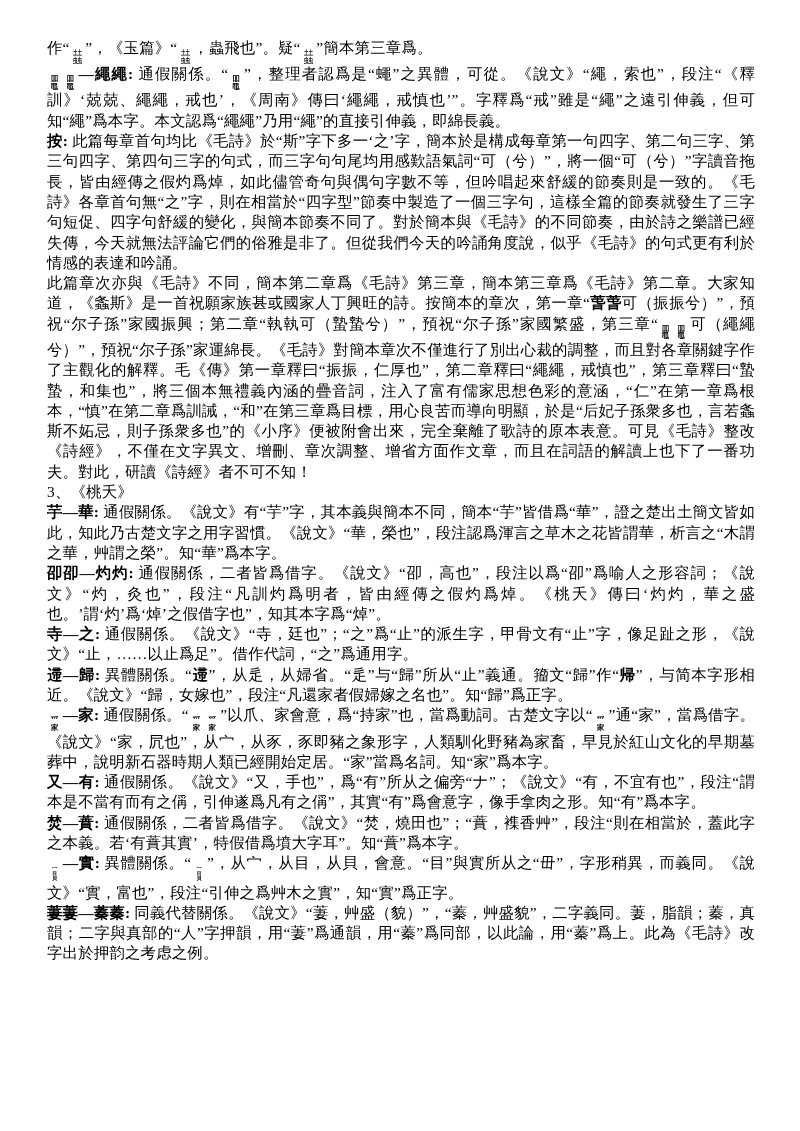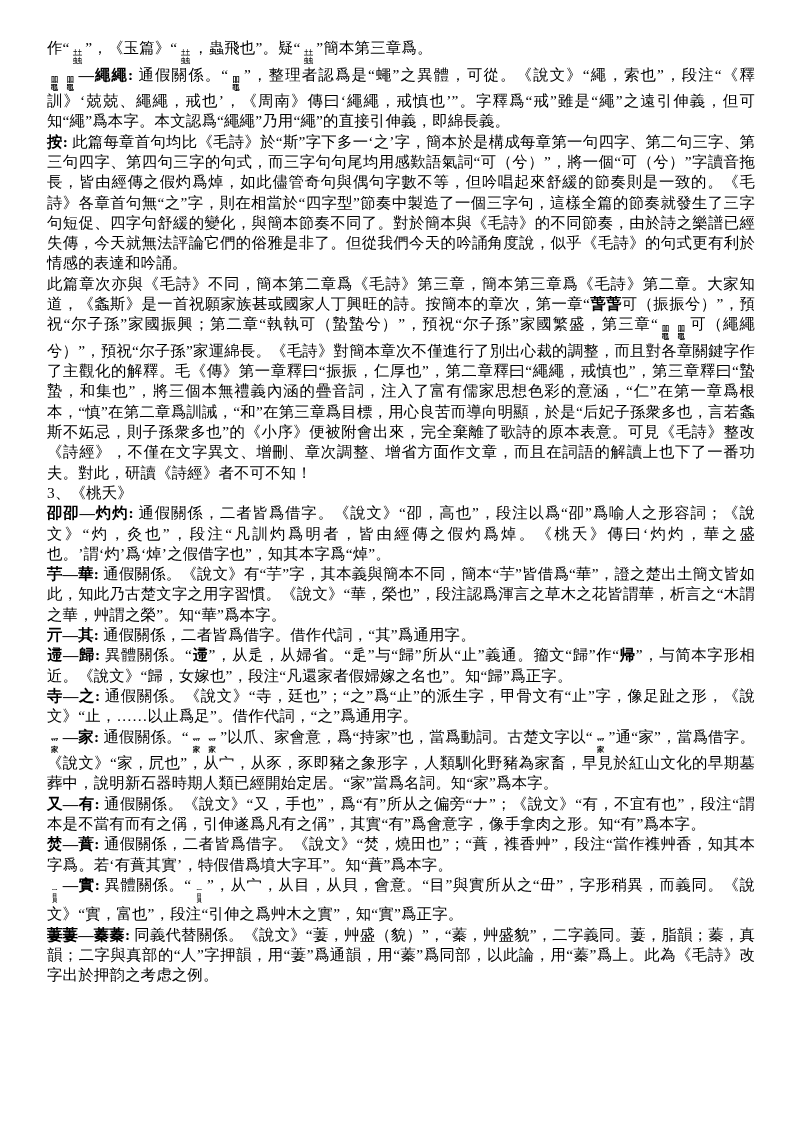--- a/index.html
+++ b/index.html
@@ -23,21 +23,21 @@
     word-break:break-all;
   }
   .b{font-weight:bold;}
   .gap{margin-top:20px;}
   .gap2{margin-top:23px;}
   
   .comp{
     display:inline-flex;
     flex-direction:column;
     align-items:center;
-    justify-content:space-between;
+    justify-content:center;
     width:1.02em;height:1em;
     vertical-align:-0.14em;
     font-weight:bold;
     overflow:hidden;
     line-height:1;
   }
   .comp .r{
     display:block;
     white-space:nowrap;
     line-height:1;
@@ -71,40 +71,39 @@
         </span><span>”，整理者認爲是“蠅”之異體，可從。《說文》“繩，索也”，段注“《釋訓》‘兢兢、繩繩，戒也’，《周南》傳曰‘繩繩，戒慎也’”。字釋爲“戒”雖是“繩”之遠引伸義，但可知“繩”爲本字。本文認爲“繩繩”乃用“繩”的直接引伸義，即綿長義。</span></p>
       <p class="para gap"><span class="b">按: </span><span>此篇每章首句均比《毛詩》於“斯”字下多一‘之’字，簡本於是構成每章第一句四字、第二句三字、第三句四字、第四句三字的句式，而三字句句尾均用感歎語氣詞“可（兮）”，將一個“可（兮）”字讀音拖長，皆由經傳之假灼爲焯，如此儘管奇句與偶句字數不等，但吟唱起來舒緩的節奏則是一致的。《毛詩》各章首句無“之”字，則在相當於“四字型”節奏中製造了一個三字句，這樣全篇的節奏就發生了三字句短促、四字句舒緩的變化，與簡本節奏不同了。對於簡本與《毛詩》的不同節奏，由於詩之樂譜已經失傳，今天就無法評論它們的俗雅是非了。但從我們今天的吟誦角度說，似乎《毛詩》的句式更有利於情感的表達和吟誦。</span></p>
       <p class="para"><span>此篇章次亦與《毛詩》不同，簡本第二章爲《毛詩》第三章，簡本第三章爲《毛詩》第二章。大家知道，《螽斯》是一首祝願家族甚或國家人丁興旺的詩。按簡本的章次，第一章“</span><span class="b">萅萅</span><span>可（振振兮）”，預祝“尔子孫”家國振興；第二章“執執可（蟄蟄兮）”，預祝“尔子孫”家國繁盛，第三章“</span><span class="comp">
           <span class="r" style="font-size: 0.48em;">吅</span>
           <span class="r" style="font-size: 0.48em;">黽</span>
         </span><span class="comp">
           <span class="r" style="font-size: 0.48em;">吅</span>
           <span class="r" style="font-size: 0.48em;">黽</span>
         </span><span>可（繩繩兮）”，預祝“尔子孫”家運綿長。《毛詩》對簡本章次不僅進行了別出心裁的調整，而且對各章關鍵字作了主觀化的解釋。毛《傳》第一章釋曰“振振，仁厚也”，第二章釋曰“繩繩，戒慎也”，第三章釋曰“蟄蟄，和集也”，將三個本無禮義內涵的疊音詞，注入了富有儒家思想色彩的意涵，“仁”在第一章爲根本，“慎”在第二章爲訓誡，“和”在第三章爲目標，用心良苦而導向明顯，於是“后妃子孫衆多也，言若螽斯不妬忌，則子孫衆多也”的《小序》便被附會出來，完全棄離了歌詩的原本表意。可見《毛詩》整改《詩經》，不僅在文字異文、增刪、章次調整、增省方面作文章，而且在詞語的解讀上也下了一番功夫。對此，研讀《詩經》者不可不知！</span></p>
       <p class="para gap2"><span>3、《桃夭》</span></p>
+      <p class="para"><span class="b">芋—華: </span><span>通假關係。《說文》有“芋”字，其本義與簡本不同，簡本“芋”皆借爲“華”，證之楚出土簡文皆如此，知此乃古楚文字之用字習慣。《說文》“華，榮也”，段注認爲渾言之草木之花皆謂華，析言之“木謂之華，艸謂之榮”。知“華”爲本字。</span></p>
       <p class="para"><span class="b">卲卲—灼灼: </span><span>通假關係，二者皆爲借字。《說文》“卲，高也”，段注以爲“卲”爲喻人之形容詞；《說文》“灼，灸也”，段注“凡訓灼爲明者，皆由經傳之假灼爲焯。《桃夭》傳曰‘灼灼，華之盛也。’謂‘灼’爲‘焯’之假借字也”，知其本字爲“焯”。</span></p>
-      <p class="para"><span class="b">芋—華: </span><span>通假關係。《說文》有“芋”字，其本義與簡本不同，簡本“芋”皆借爲“華”，證之楚出土簡文皆如此，知此乃古楚文字之用字習慣。《說文》“華，榮也”，段注認爲渾言之草木之花皆謂華，析言之“木謂之華，艸謂之榮”。知“華”爲本字。</span></p>
-      <p class="para"><span class="b">亓—其: </span><span>通假關係，二者皆爲借字。借作代詞，“其”爲通用字。</span></p>
+      <p class="para"><span class="b">寺—之: </span><span>通假關係。《說文》“寺，廷也”；“之”爲“止”的派生字，甲骨文有“止”字，像足趾之形，《說文》“止，……以止爲足”。借作代詞，“之”爲通用字。</span></p>
       <p class="para"><span class="b">䢜—歸: </span><span>異體關係。“</span><span class="b">䢜</span><span>”，从辵，从婦省。“辵”与“歸”所从“止”義通。籀文“歸”作“</span><span class="b">帰</span><span>”，与简本字形相近。《說文》“歸，女嫁也”，段注“凡還家者假婦嫁之名也”。知“歸”爲正字。</span></p>
-      <p class="para"><span class="b">寺—之: </span><span>通假關係。《說文》“寺，廷也”；“之”爲“止”的派生字，甲骨文有“止”字，像足趾之形，《說文》“止，……以止爲足”。借作代詞，“之”爲通用字。</span></p>
       <p class="para"><span class="comp">
           <span class="r" style="font-size: 0.48em;">爫</span>
           <span class="r" style="font-size: 0.48em;">家</span>
         </span><span class="b">—家: </span><span>通假關係。“</span><span class="comp">
           <span class="r" style="font-size: 0.48em;">爫</span>
           <span class="r" style="font-size: 0.48em;">家</span>
         </span><span class="comp">
           <span class="r" style="font-size: 0.48em;">爫</span>
           <span class="r" style="font-size: 0.48em;">家</span>
         </span><span>”以爪、家會意，爲“持家”也，當爲動詞。古楚文字以“</span><span class="comp">
           <span class="r" style="font-size: 0.48em;">爫</span>
           <span class="r" style="font-size: 0.48em;">家</span>
         </span><span>”通“家”，當爲借字。《說文》“家，凥也”，从宀，从豕，豕即豬之象形字，人類馴化野豬為家畜，早見於紅山文化的早期墓葬中，說明新石器時期人類已經開始定居。“家”當爲名詞。知“家”爲本字。</span></p>
       <p class="para"><span class="b">又—有: </span><span>通假關係。《說文》“又，手也”，爲“有”所从之偏旁“ナ”；《說文》“有，不宜有也”，段注“謂本是不當有而有之偁，引伸遂爲凡有之偁”，其實“有”爲會意字，像手拿肉之形。知“有”爲本字。</span></p>
-      <p class="para"><span class="b">焚—蕡: </span><span>通假關係，二者皆爲借字。《說文》“焚，燒田也”；“蕡，襍香艸”，段注“當作襍艸香，知其本字爲。若‘有蕡其實’，特假借爲墳大字耳”。知“蕡”爲本字。</span></p>
+      <p class="para"><span class="b">焚—蕡: </span><span>通假關係，二者皆爲借字。《說文》“焚，燒田也”；“蕡，襍香艸”，段注“則在相當於，蓋此字之本義。若‘有蕡其實’，特假借爲墳大字耳”。知“蕡”爲本字。</span></p>
       <p class="para"><span class="comp">
           <span class="r" style="font-size: 0.32em;">宀</span>
           <span class="r" style="font-size: 0.32em;">目</span>
           <span class="r" style="font-size: 0.32em;">貝</span>
         </span><span class="b">—實: </span><span>異體關係。“</span><span class="comp">
           <span class="r" style="font-size: 0.32em;">宀</span>
           <span class="r" style="font-size: 0.32em;">目</span>
           <span class="r" style="font-size: 0.32em;">貝</span>
         </span><span>”，从宀，从目，从貝，會意。“目”與實所从之“毌”，字形稍異，而義同。《說文》“實，富也”，段注“引伸之爲艸木之實”，知“實”爲正字。</span></p>
       <p class="para"><span class="b">萋萋—蓁蓁: </span><span>同義代替關係。《說文》“萋，艸盛（貌）”，“蓁，艸盛貌”，二字義同。萋，脂韻；蓁，真韻；二字與真部的“人”字押韻，用“萋”爲通韻，用“蓁”爲同部，以此論，用“蓁”爲上。此為《毛詩》改字出於押韵之考虑之例。</span></p>

